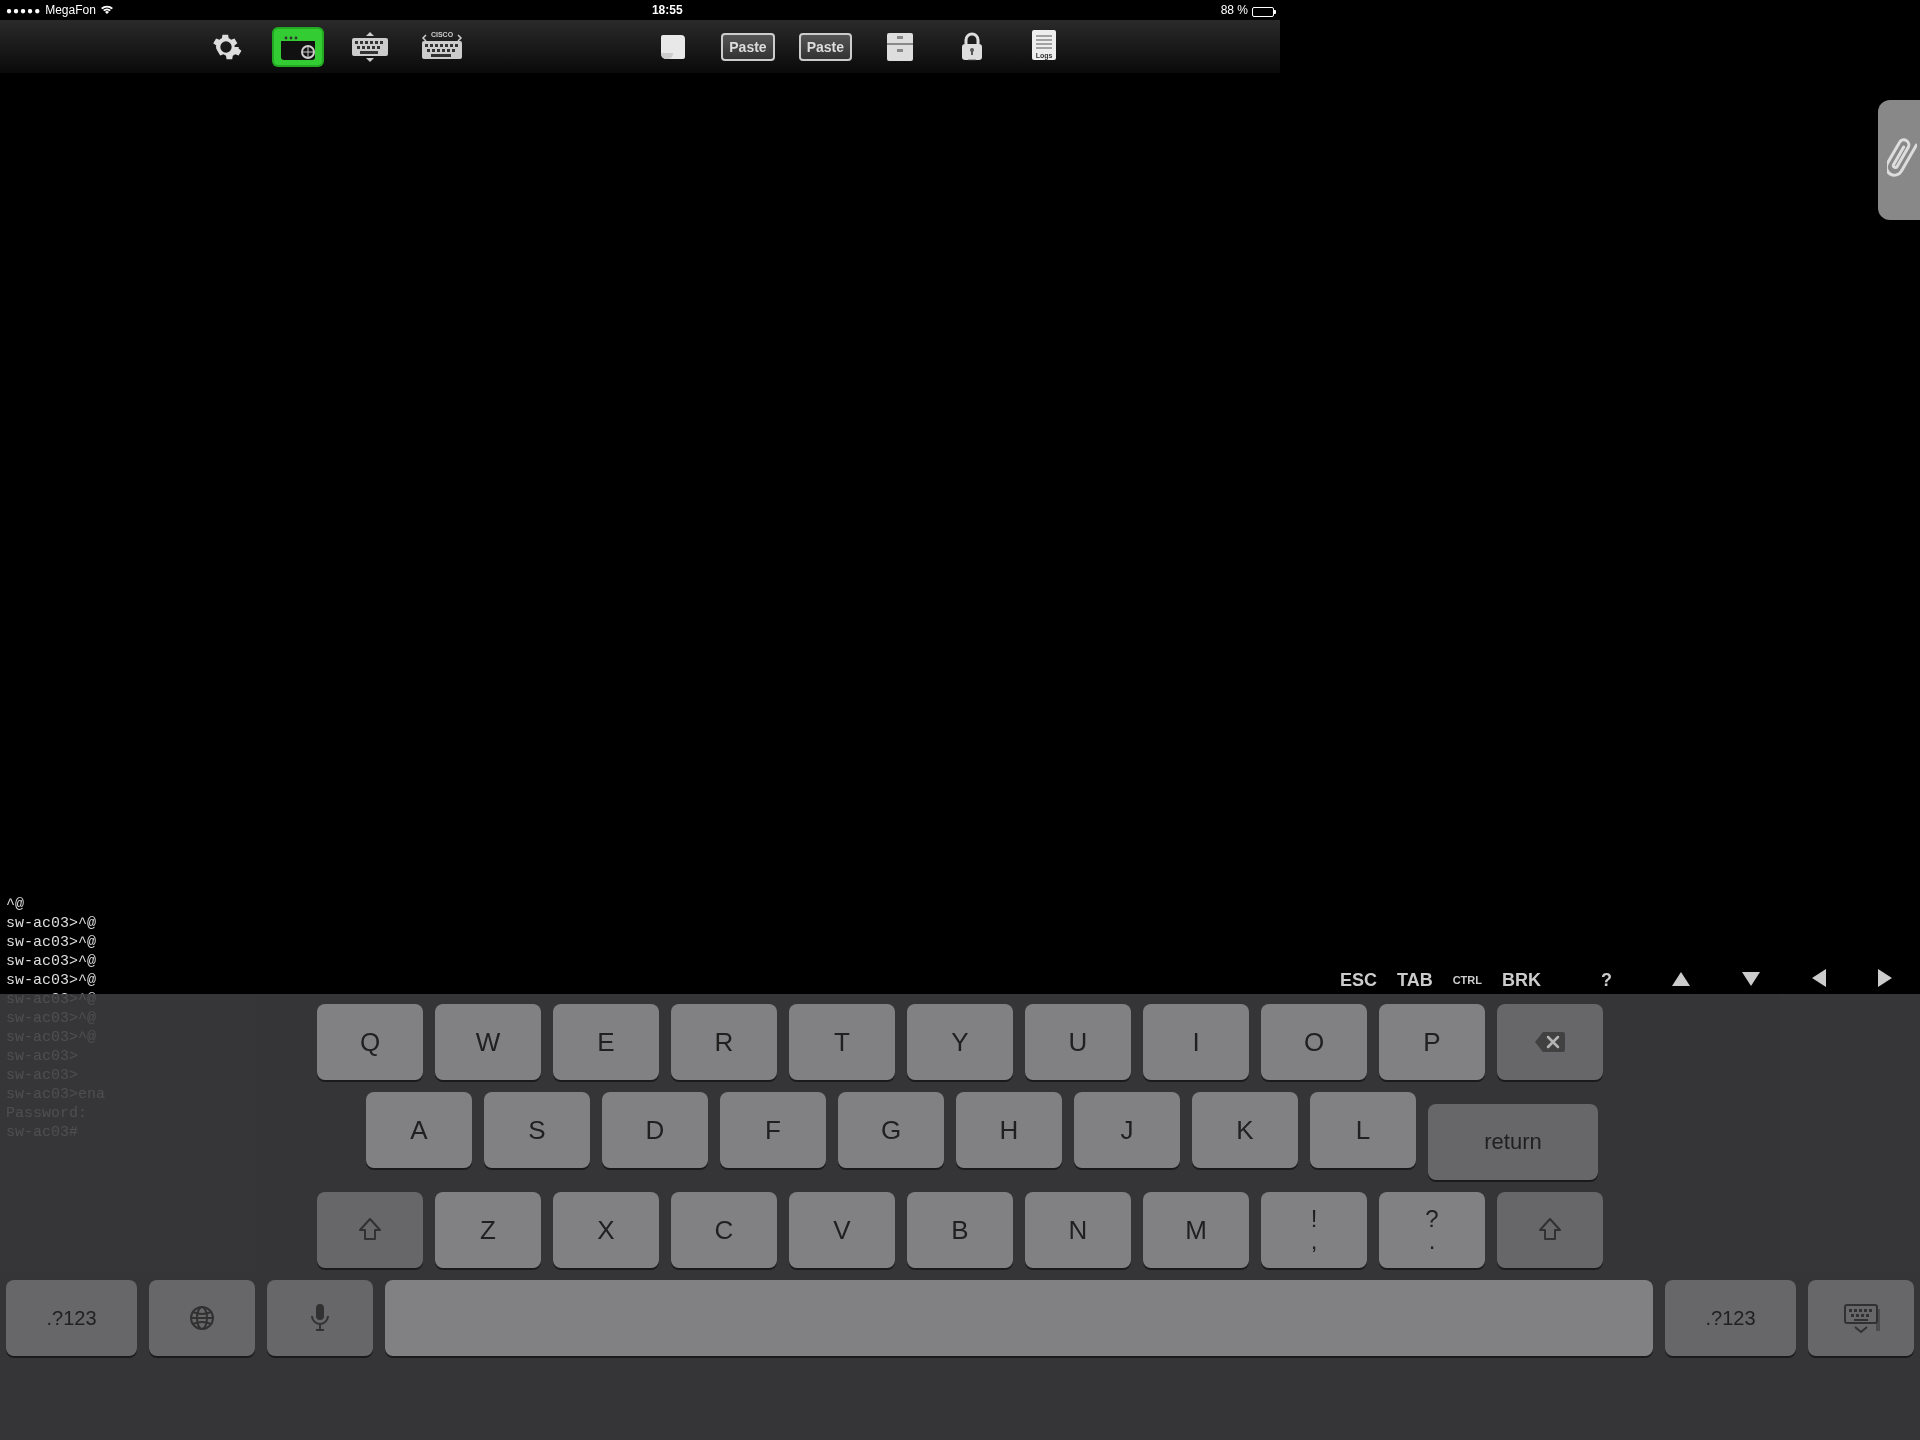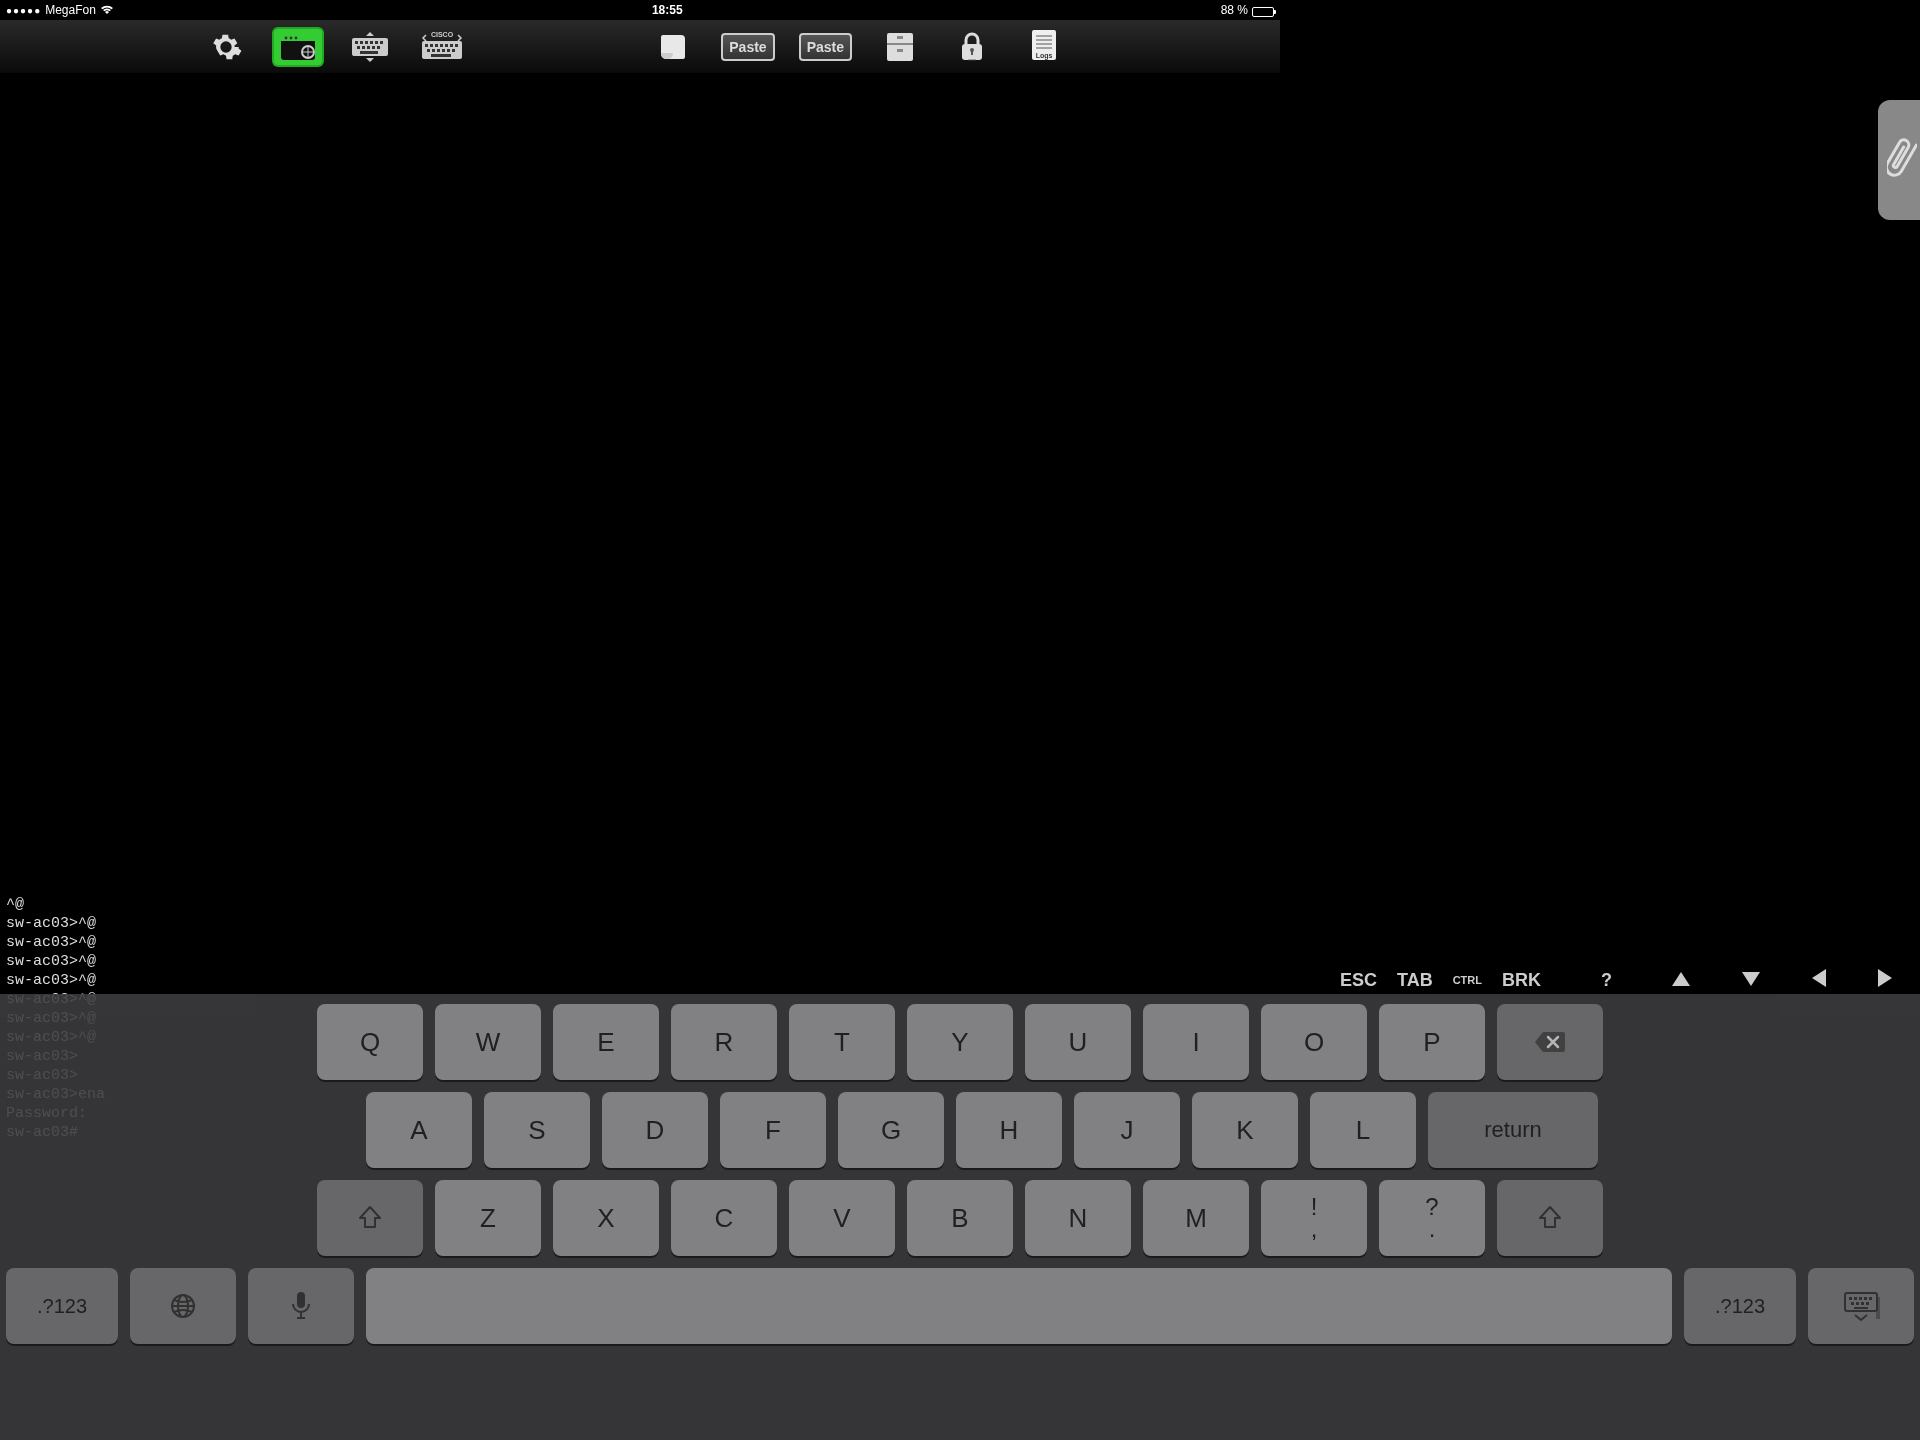--- a/index.html
+++ b/index.html
@@ -39,22 +39,22 @@
   .tri-left { border-top: 9px solid transparent; border-bottom: 9px solid transparent; border-right: 14px solid #ccc; }
   .tri-right { border-top: 9px solid transparent; border-bottom: 9px solid transparent; border-left: 14px solid #ccc; }
   
   
   .keyboard { position: absolute; left: 0; right: 0; bottom: 0; height: 446px; background: rgba(60,60,63,0.92); padding: 10px 6px 6px 6px; display: flex; flex-direction: column; gap: 12px; opacity: 0.97; }
   .kb-row { display: flex; gap: 12px; justify-content: center; }
   .key { background: #868689; color: #222; border-radius: 8px; box-shadow: 0 2px 0 rgba(0,0,0,.5); display: flex; align-items: center; justify-content: center; font-size: 26px; font-weight: 400; height: 76px; cursor: pointer; user-select: none; }
   .key.letter { width: 106px; }
   .key.dark { background: #6b6b6e; color: #222; }
   .w-106 { width: 106px; }
-  .w-118 { width: 112px; }
-  .w-170 { width: 170px; }
+  .w-118 { width: 131px; }
+  .w-170 { width: 170px; margin-top: 12px; }
   .w-space { flex: 1; }
   .key .stack { display:flex; flex-direction:column; align-items:center; line-height:22px; font-size:24px;}
   .return-key { font-size: 22px; }
   .num-key { font-size: 20px; }
   .shift-svg { width: 28px; height: 28px; }
   .backspace-svg { width: 34px; height: 24px; }
   
   
   svg { display: block; }
 </style>

